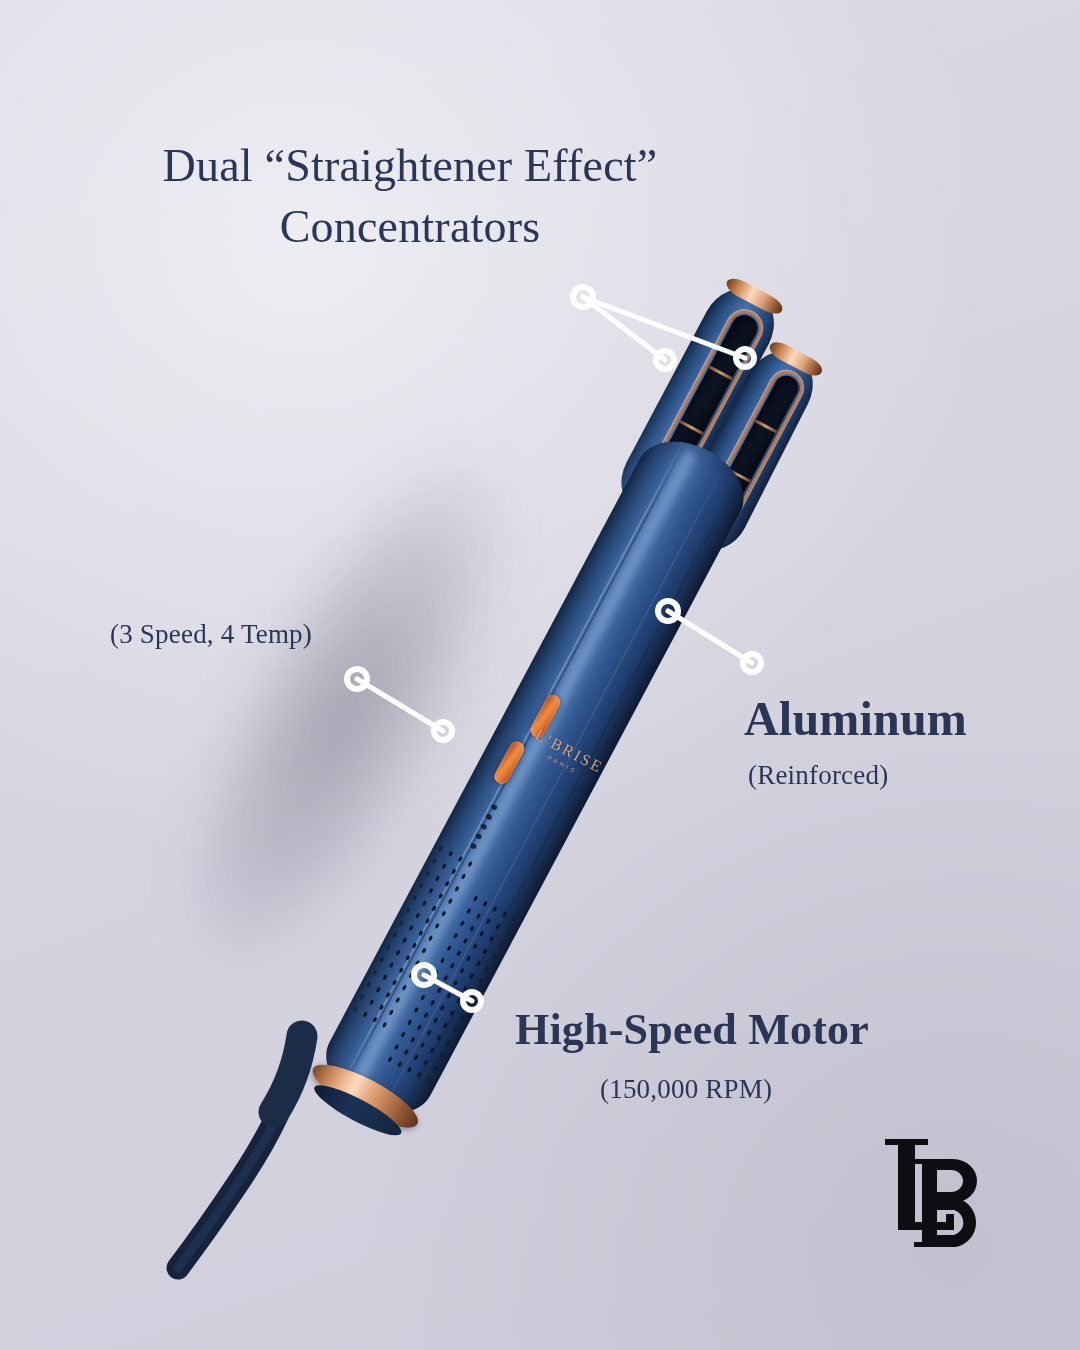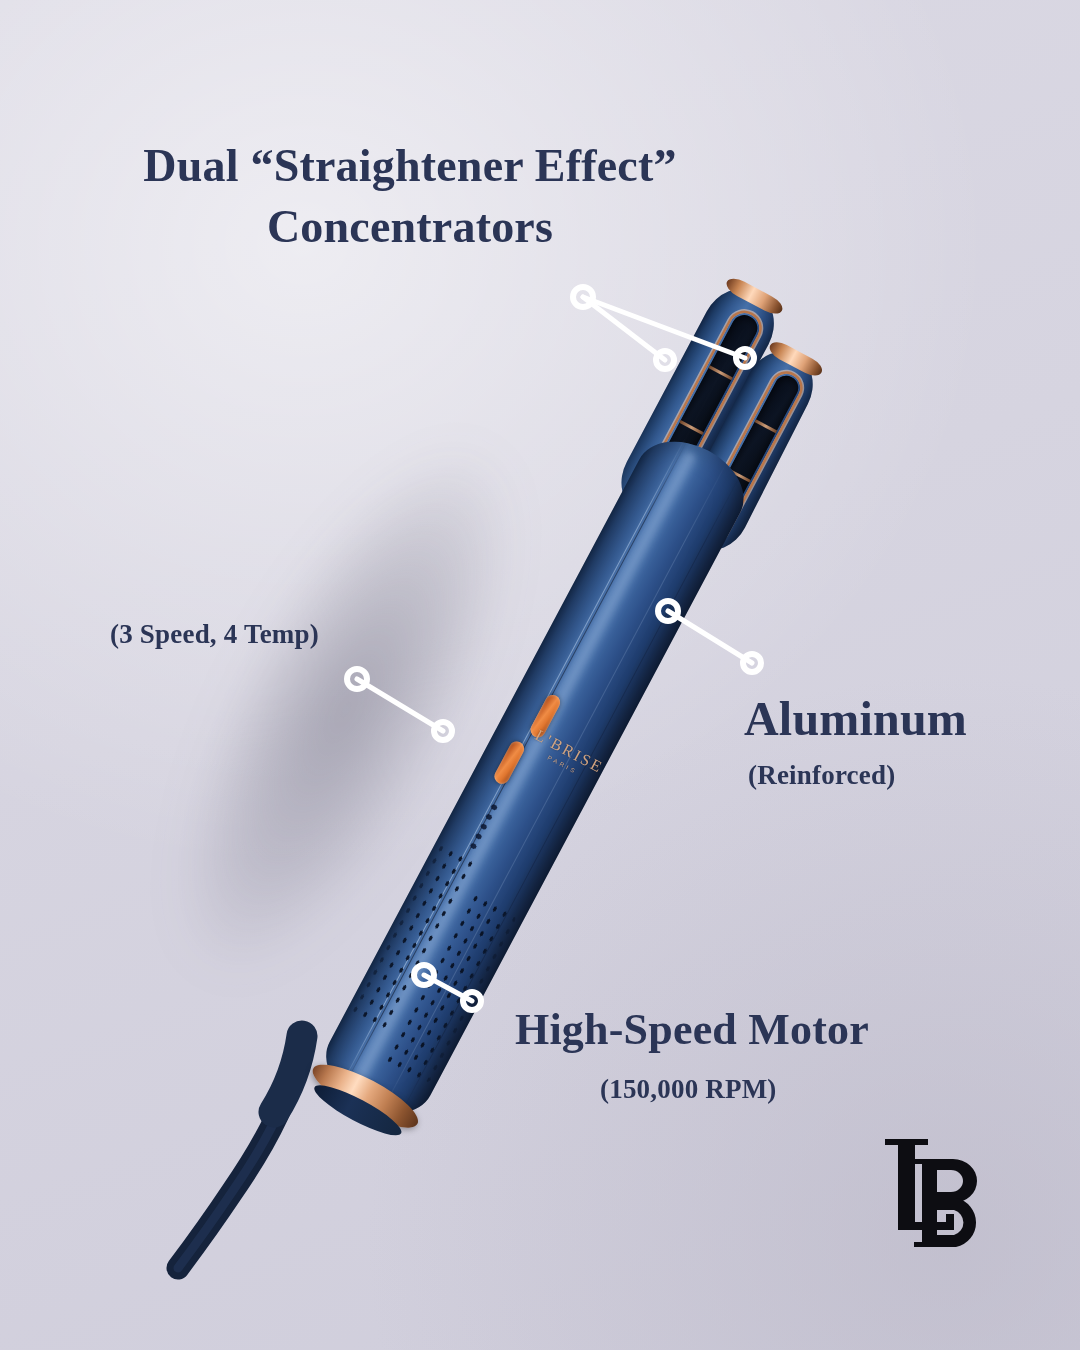--- a/index.html
+++ b/index.html
@@ -33,30 +33,30 @@
     position: absolute;
     color: #2b3556;
     line-height: 1.12;
     white-space: nowrap;
   }
   .heading {
     font-weight: 700;
     letter-spacing: 0.2px;
   }
   .subtitle {
-    font-weight: 700;
+    font-weight: 400;
     letter-spacing: 0.2px;
   }
 
   #title-block {
     left: 0; top: 136px;
     width: 820px;
     text-align: center;
     font-size: 46px;
-    font-weight: 700;
+    font-weight: 400;
     color: #2b3556;
     line-height: 1.32;
     white-space: normal;
   }
   #title-line2 { display: block; }
 
   #cool-shot        { left: 131px;  top: 548px;  font-size: 44px; }
   #cool-shot-sub    { left: 110px;  top: 619px;  font-size: 27px; }
 
   #aluminum         { left: 719px;  top: 692px;  font-size: 48px; margin-left: 25px; }

